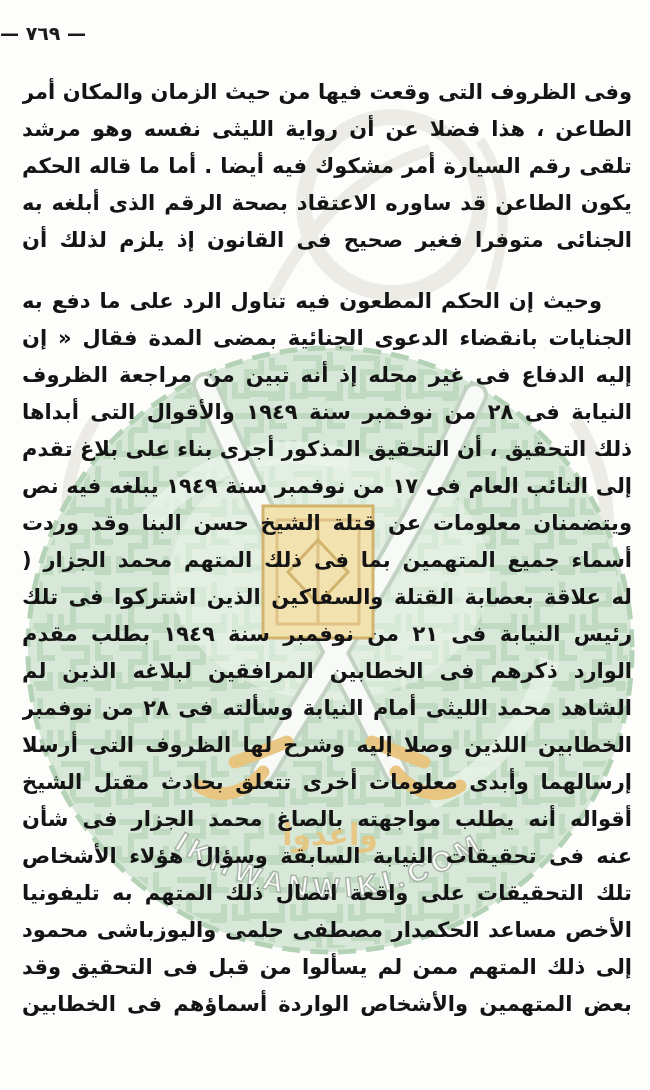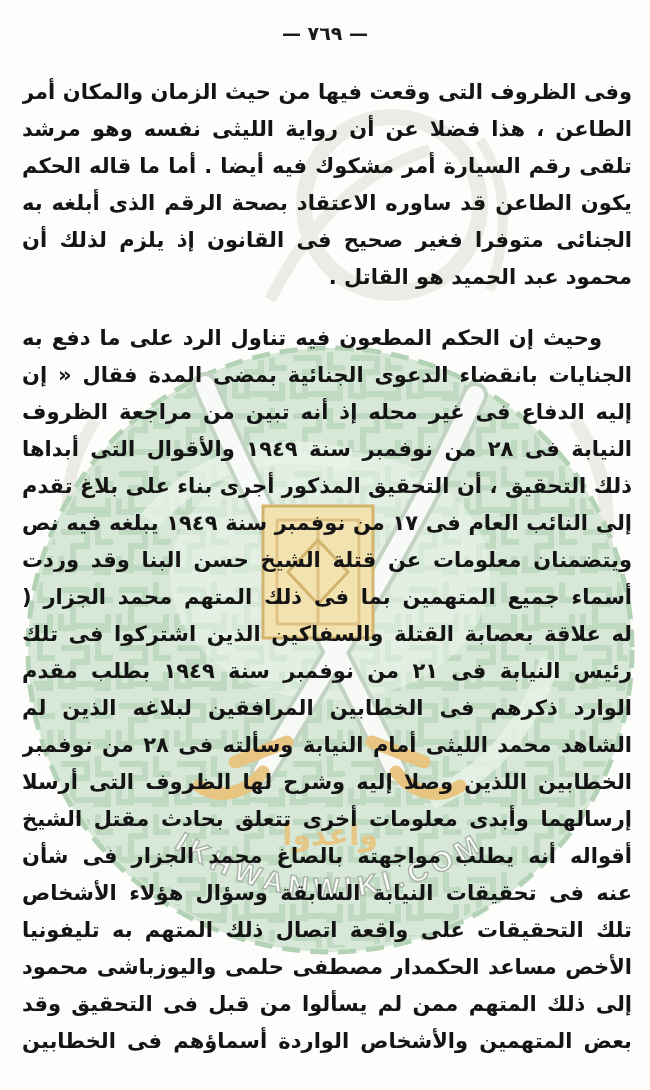--- a/index.html
+++ b/index.html
@@ -2,21 +2,21 @@
 <html lang="ar"><head>
 <meta charset="utf-8">
 <style>
   html,body{margin:0;padding:0;background:#ffffff;}
   .page{
     position:relative;width:650px;height:1090px;background:#fdfdfb;
     overflow:hidden;font-family:"DejaVu Sans",sans-serif;
   }
   .wm{position:absolute;left:0;top:0;width:650px;height:1090px;}
   .pagenum{
-    position:absolute;top:22px;left:0;right:0;text-align:center;
+    position:absolute;top:22px;left:0;right:0;
     font-size:19px;font-weight:600;color:#1b1b1b;letter-spacing:3px;
   }
   .textblock{
     position:absolute;top:74px;right:18px;left:22px;
     direction:rtl;color:#141414;font-size:21px;font-weight:600;
   }
   .line{
     height:37px;line-height:37px;overflow:hidden;
     text-align:justify;text-align-last:justify;
   }
@@ -90,21 +90,20 @@
 
   <div class="pagenum">— ٧٦٩ —</div>
 
   <div class="textblock">
     <div>
       <div class="line">وفى الظروف التى وقعت فيها من حيث الزمان والمكان أمر مستبعد بالنسبة إلى</div>
       <div class="line">الطاعن ، هذا فضلا عن أن رواية الليثى نفسه وهو مرشد للبوليس — عن كيفية</div>
       <div class="line">تلقى رقم السيارة أمر مشكوك فيه أيضا . أما ما قاله الحكم من أنه يكفى أن</div>
       <div class="line">يكون الطاعن قد ساوره الاعتقاد بصحة الرقم الذى أبلغه به الليثى ليكون القصد</div>
       <div class="line">الجنائى متوفرا فغير صحيح فى القانون إذ يلزم لذلك أن يثبت علم الطاعن بأن</div>
-      <div class="line last">محمود عبد الحميد هو القاتل .</div>
     </div>
 
     <div class="para-gap"></div>
 
     <div>
       <div class="line indent">وحيث إن الحكم المطعون فيه تناول الرد على ما دفع به الطاعن أمام محكمة</div>
       <div class="line">الجنايات بانقضاء الدعوى الجنائية بمضى المدة فقال « إن هـــذا الذى ذهب</div>
       <div class="line">إليه الدفاع فى غير محله إذ أنه تبين من مراجعة الظروف التى تم فيها تحقيق</div>
       <div class="line">النيابة فى ٢٨ من نوفمبر سنة ١٩٤٩ والأقوال التى أبداها الشاهد محمد الليثى فى</div>
       <div class="line">ذلك التحقيق ، أن التحقيق المذكور أجرى بناء على بلاغ تقدم من محمد الليثى</div>

